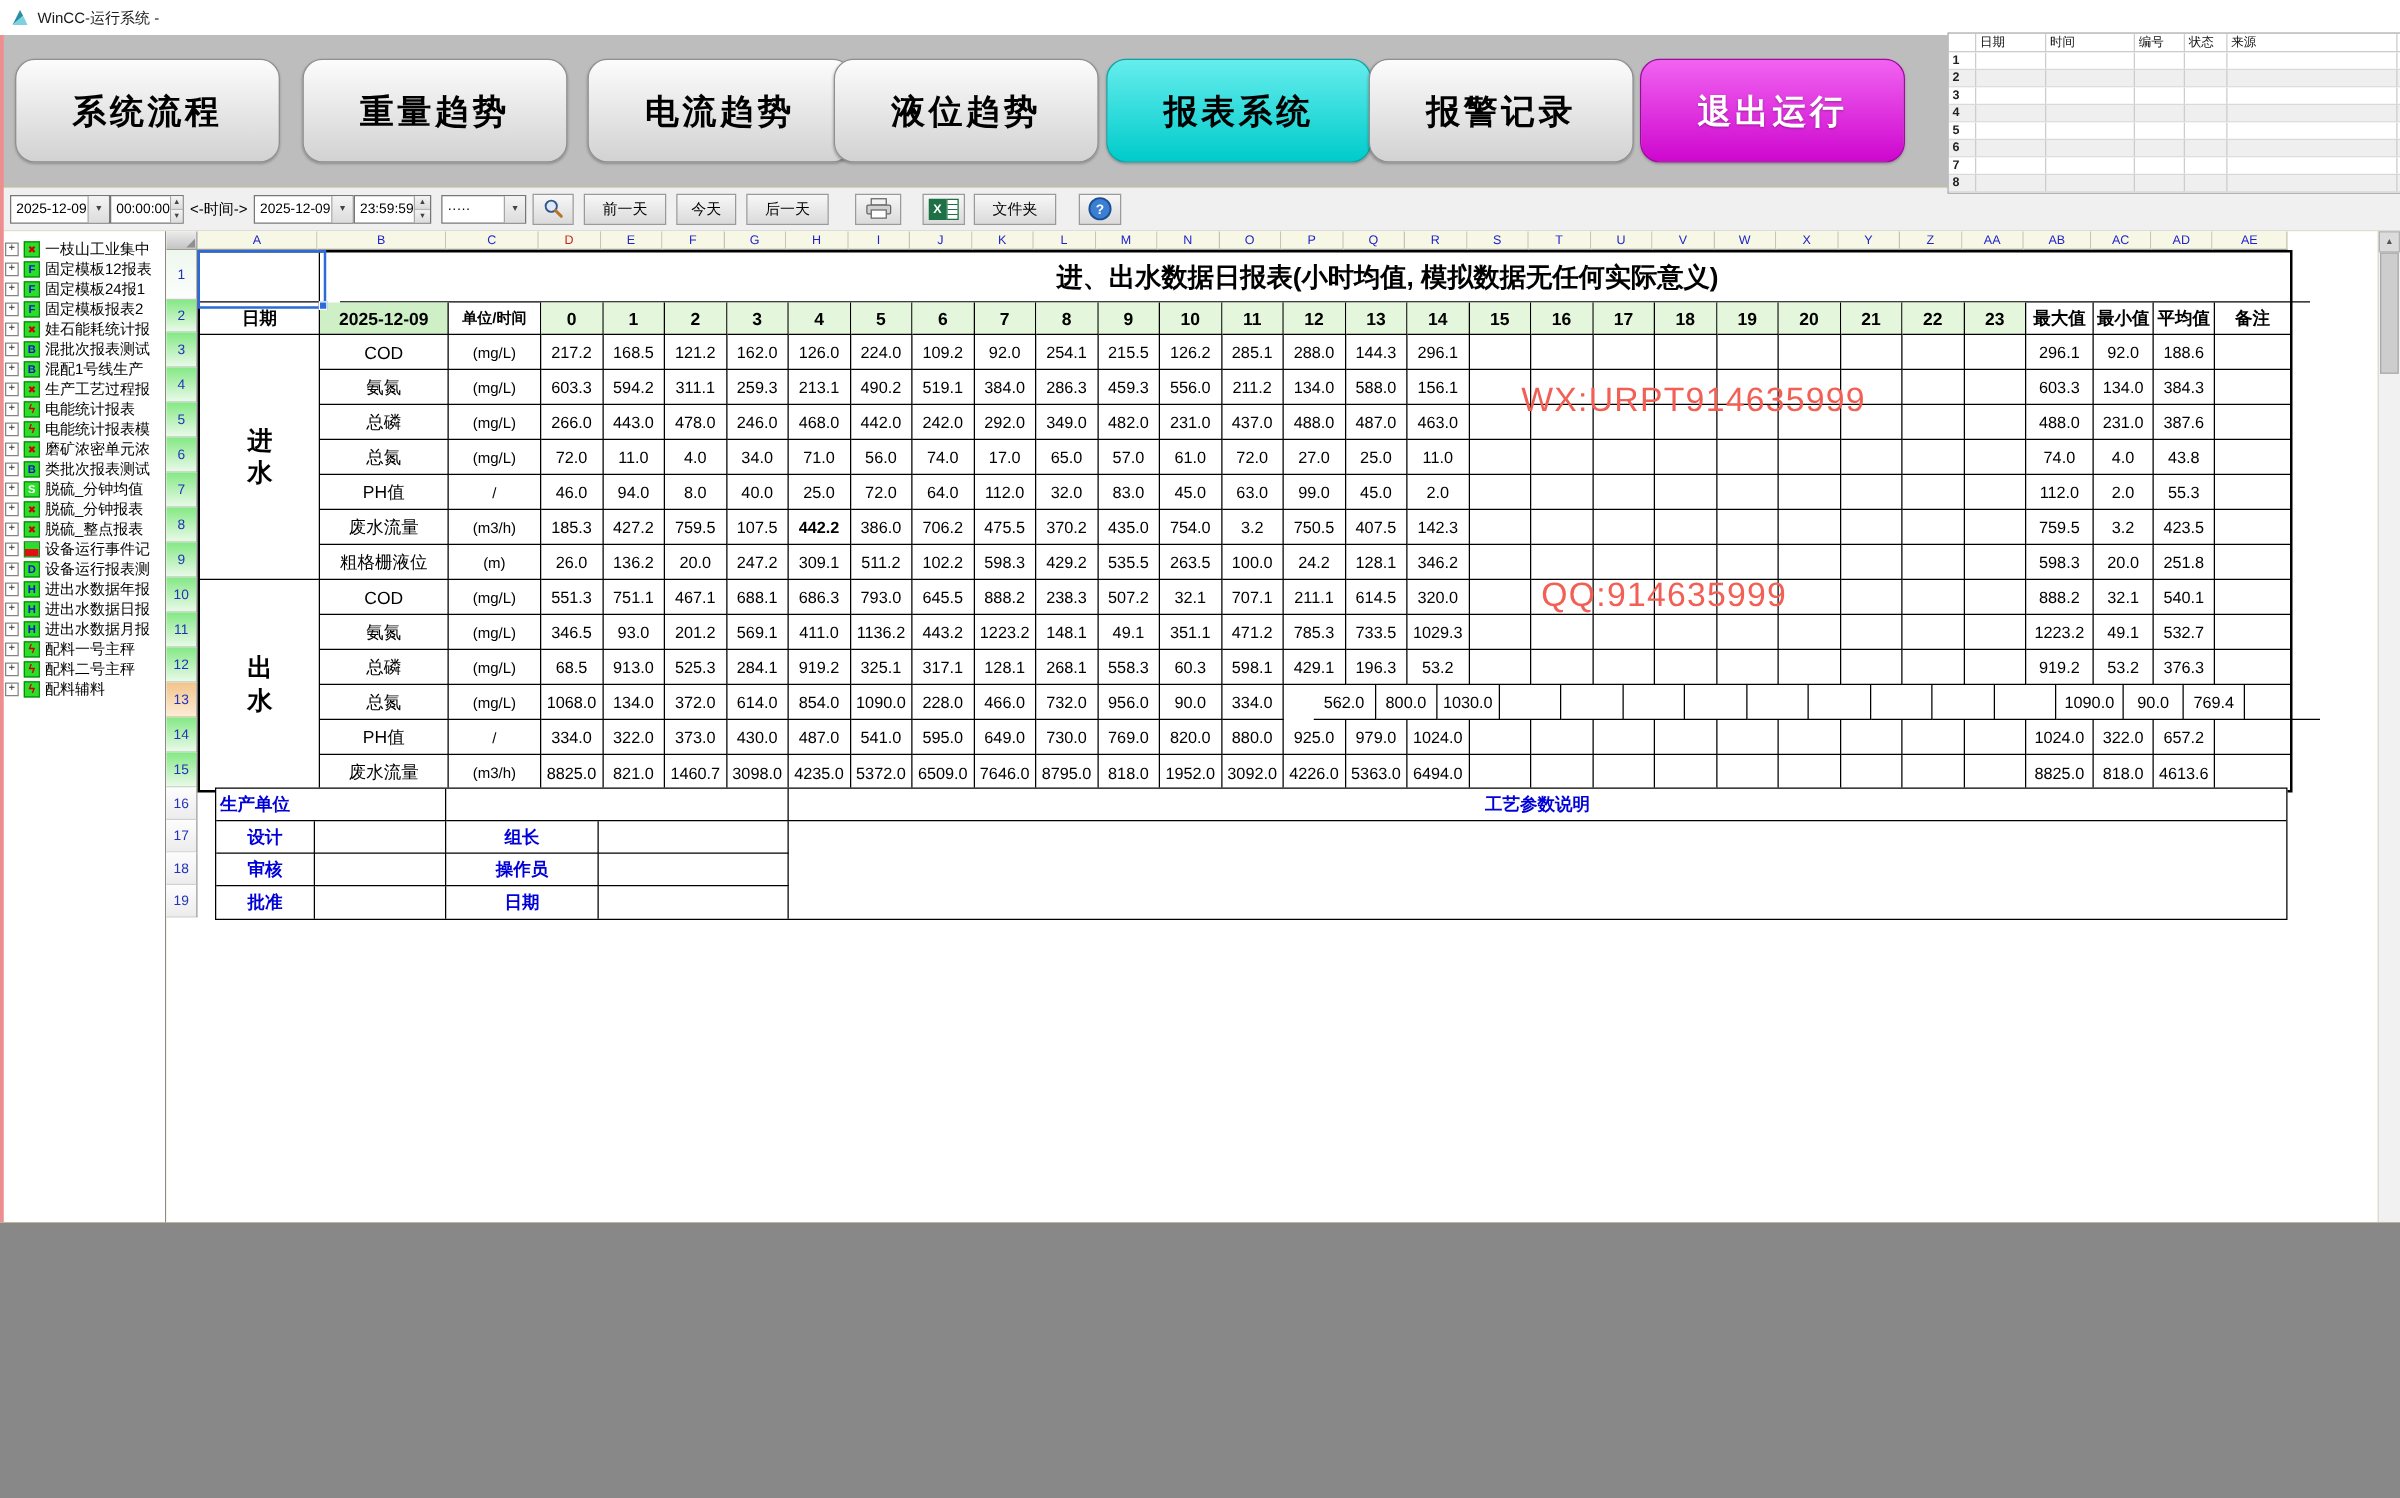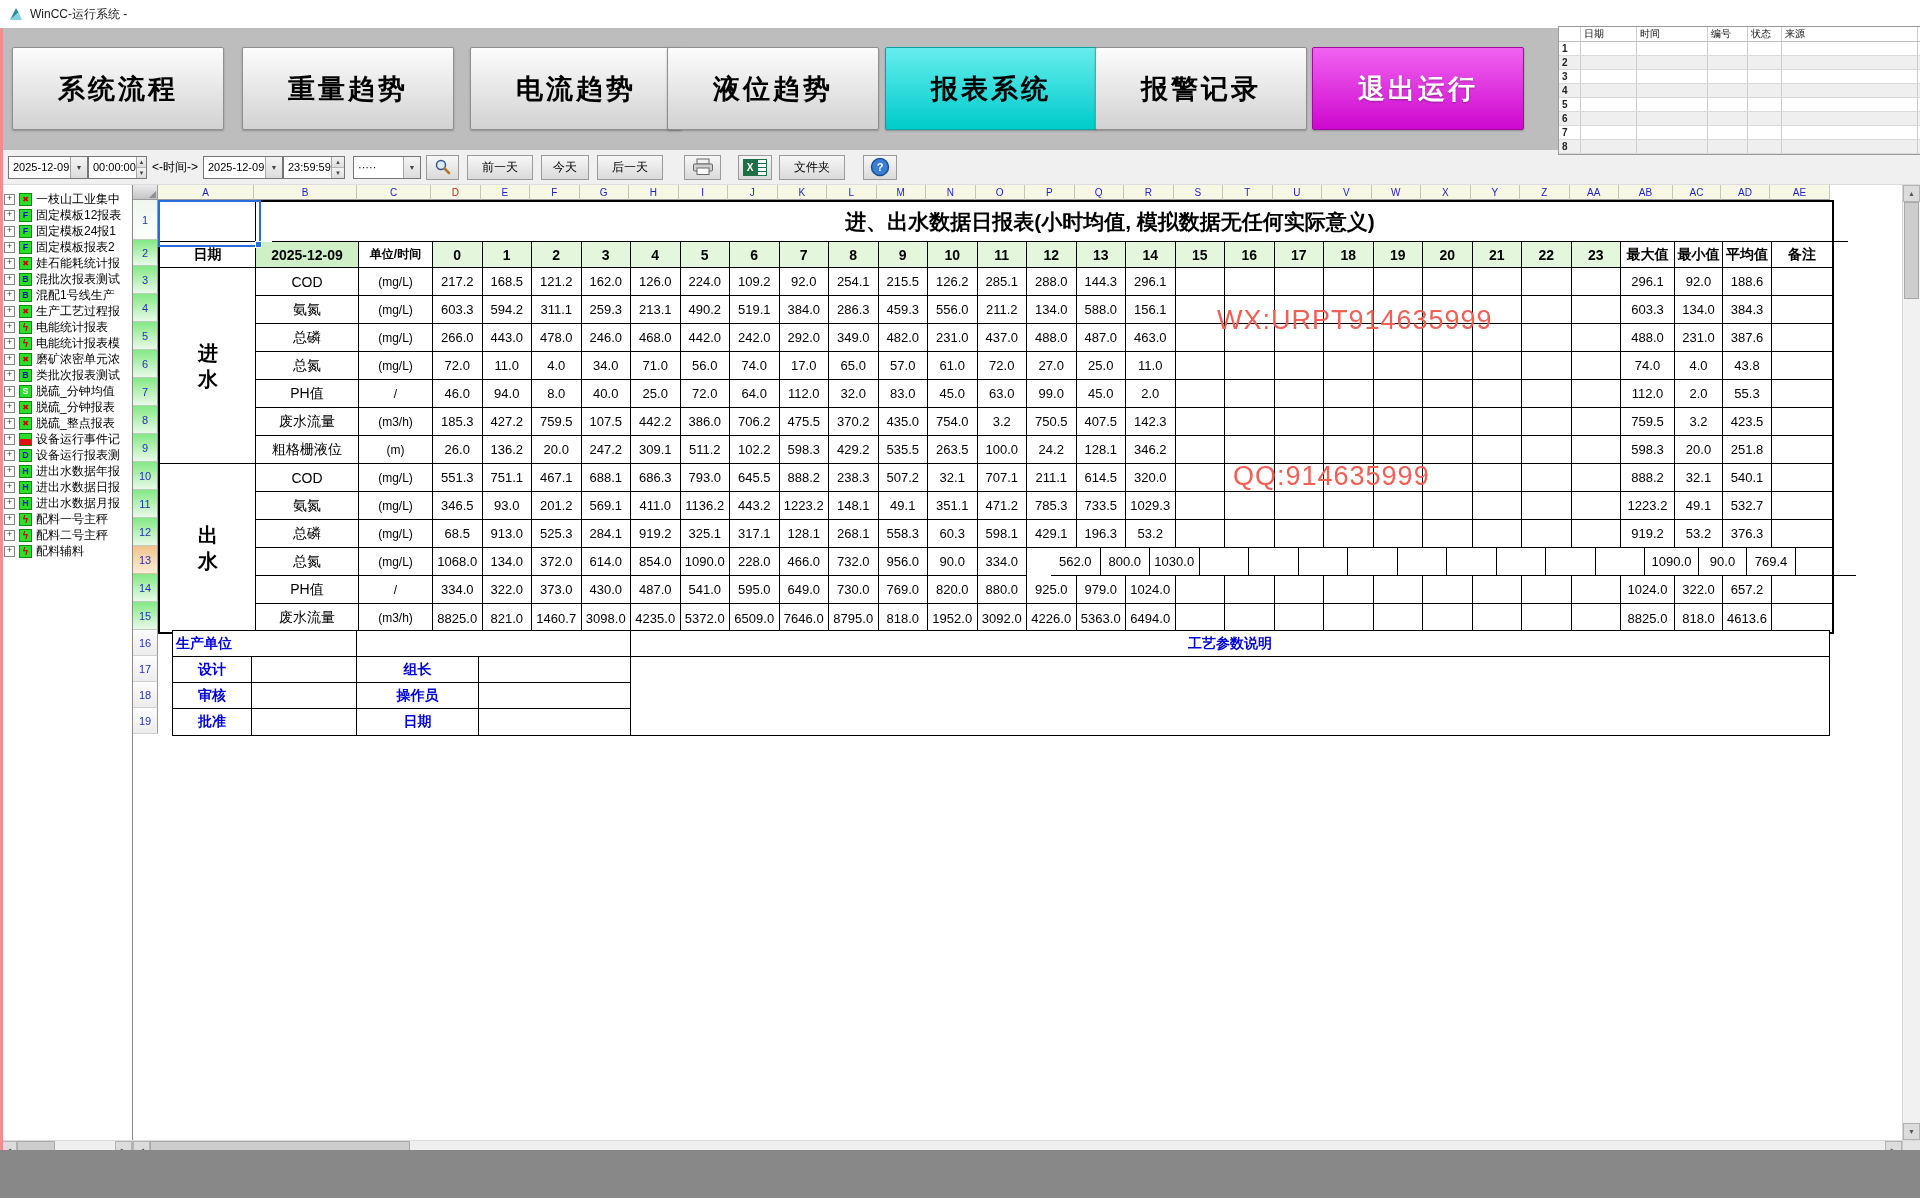--- a/index.html
+++ b/index.html
@@ -1,25 +1,25 @@
 <!DOCTYPE html>
 <html><head>
 <meta charset="utf-8">
 <style>
   html,body{margin:0;padding:0;background:#888;}
-  .page{position:relative;width:1920px;height:1150px;background:#fde047;overflow:hidden;
+  .page{position:relative;width:1920px;height:978px;background:#fde047;overflow:hidden;
         font-family:"Liberation Sans","DejaVu Sans",sans-serif;-webkit-font-smoothing:antialiased;}
   
   .titlebar{height:28px;background:#fff;display:flex;align-items:center;gap:6px;padding-left:9px;box-sizing:border-box;}
   .title-text{font-size:12px;color:#1a1a1a;}
   
   .redline{position:absolute;left:0;top:28px;width:3px;height:1136px;background:#ee8f8f;z-index:60;}
   
   .navbar{position:relative;height:122px;background:#bdbdbd;}
-  .nav-btn{position:absolute;top:19px;width:210px;height:81px;border:1px solid #8f8f8f;border-radius:2px;
+  .nav-btn{position:absolute;top:19px;width:210px;height:81px;border:1px solid #8f8f8f;border-radius:16px;
            background:linear-gradient(#fcfcfc,#d2d2d2);display:flex;align-items:center;justify-content:center;
            font-size:27px;font-weight:bold;color:#000;letter-spacing:3px;box-shadow:0 1px 2px rgba(0,0,0,.25);cursor:pointer;}
   .nav-btn.active{background:linear-gradient(#66eded,#00cbcb);border-color:#09a5a5;}
   .nav-btn.exit{background:linear-gradient(#f163f1,#ce07ce);border-color:#a008a0;color:#fff;text-shadow:0 1px 2px rgba(0,0,0,.3);}
   
   .alarm{position:absolute;top:26px;left:1558px;width:361px;background:#fff;border:1px solid #9a9a9a;z-index:40;}
   .alarm-row{display:flex;height:13px;border-bottom:1px solid #d9d9d9;background:#fff;}
   .alarm-row.alt{background:#efefef;}
   .alarm-row.head{height:14px;background:#fff;border-bottom:1px solid #bdbdbd;}
   .alarm-cell{box-sizing:border-box;border-right:1px solid #cccccc;padding-left:3px;display:flex;align-items:center;
@@ -657,21 +657,21 @@
             <div class="tc noright " style="width: 60px;"></div>
           </div>
           <div class="trow" style="height: 28px;">
             <div class="tc nobot" style="width: 96px;"></div>
             <div class="tc name" style="width: 103px;">废水流量</div>
             <div class="tc unit" style="width: 74px;">(m3/h)</div>
             <div class="tc" style="width: 49.5px;">185.3</div>
             <div class="tc" style="width: 49.5px;">427.2</div>
             <div class="tc" style="width: 49.5px;">759.5</div>
             <div class="tc" style="width: 49.5px;">107.5</div>
-            <div class="tc" style="width: 49.5px;">442.2</div>
+            <div class="tc" style="width: 49.5px; font-weight: bold;">442.2</div>
             <div class="tc" style="width: 49.5px;">386.0</div>
             <div class="tc" style="width: 49.5px;">706.2</div>
             <div class="tc" style="width: 49.5px;">475.5</div>
             <div class="tc" style="width: 49.5px;">370.2</div>
             <div class="tc" style="width: 49.5px;">435.0</div>
             <div class="tc" style="width: 49.5px;">754.0</div>
             <div class="tc" style="width: 49.5px;">3.2</div>
             <div class="tc" style="width: 49.5px;">750.5</div>
             <div class="tc" style="width: 49.5px;">407.5</div>
             <div class="tc" style="width: 49.5px;">142.3</div>

